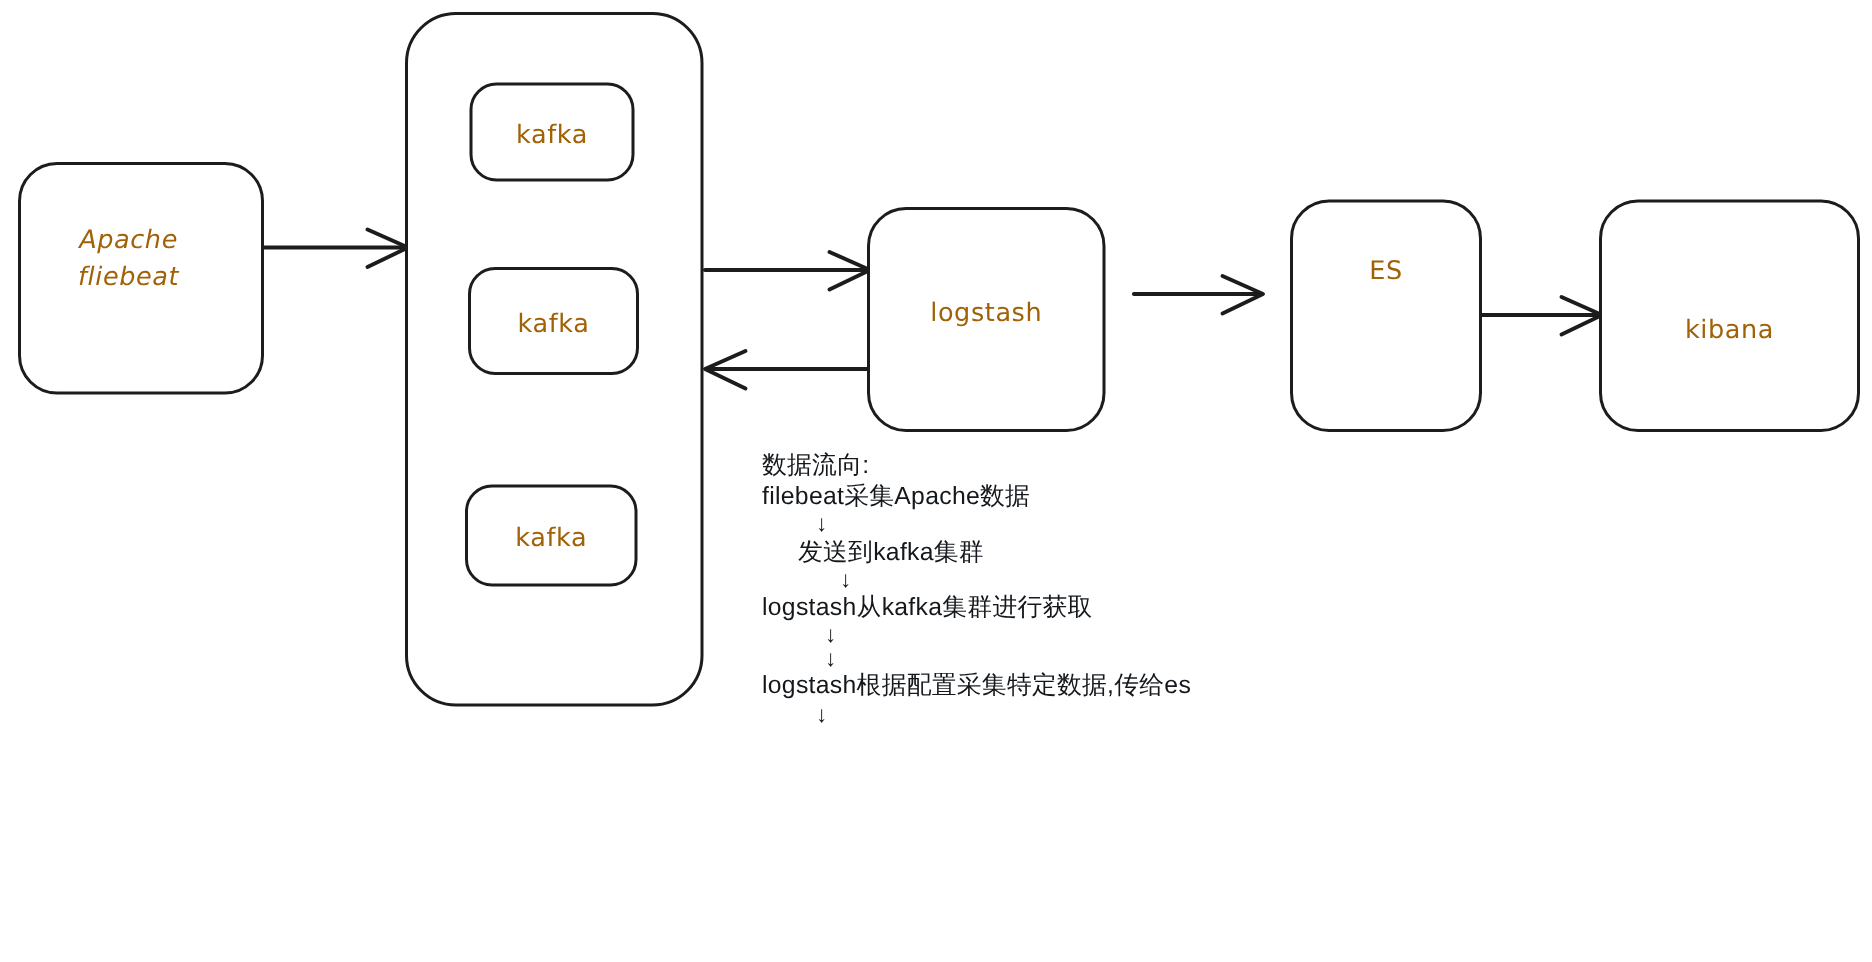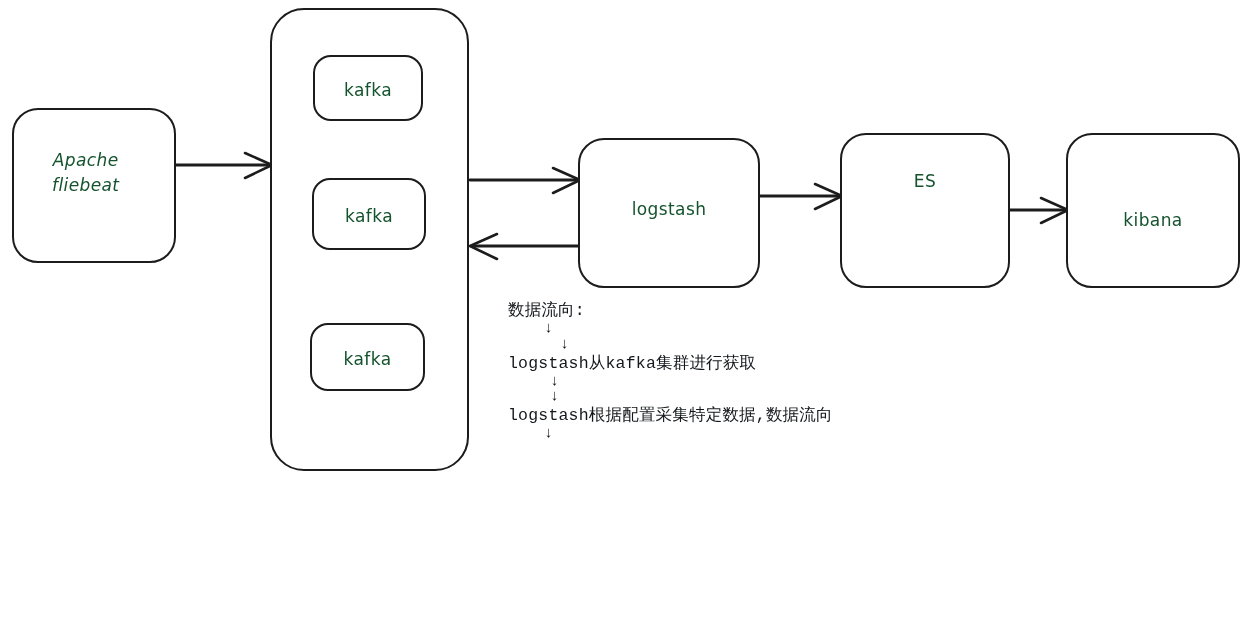--- a/index.html
+++ b/index.html
@@ -31,21 +31,21 @@
   }
   .node.small {
     border-radius: 18px;
     border-width: 2.6px;
   }
 
   .node-label {
     position: absolute;
     font-family: "DejaVu Sans", sans-serif;
     font-size: 17px;
-    color: #14532d;
+    color: #a16207;
     letter-spacing: 0.4px;
     white-space: pre;
     line-height: 1.45;
   }
   .node-label.italicish {
     font-style: italic;
   }
 
   
   .lbl-center {
@@ -76,21 +76,21 @@
     stroke-linecap: round;
     stroke-linejoin: round;
   }
 
   
   #annotation {
     position: absolute;
     left: 508px;
     top: 300px;
     width: 520px;
-    font-family: Liberation Mono, monospace;
+    font-family: Liberation Sans, sans-serif;
     font-size: 16.5px;
     color: #14181c;
     line-height: 1.0;
   }
   .ann-line {
     white-space: pre;
     letter-spacing: 0.2px;
     margin: 0;
     padding: 0;
     line-height: 1.28;
@@ -155,42 +155,44 @@
   </div>
 
   <div class="node small" style="left:312px; top:178px; width:114px; height:72px;">
     <div class="node-label lbl-center" style="top:24px;">kafka</div>
   </div>
 
   <div class="node small" style="left:310px; top:323px; width:115px; height:68px;">
     <div class="node-label lbl-center" style="top:22px;">kafka</div>
   </div>
 
-  <div class="node" style="left:578px; top:138px; width:182px; height:150px;">
+  <div class="node" style="left:578px; top:138px; width:159px; height:150px;">
     <div class="node-label lbl-center" style="top:57px;">logstash</div>
   </div>
 
-  <div class="node" style="left:840px; top:133px; width:170px; height:155px;text-decoration:underline;">
+  <div class="node" style="left:860px; top:133px; width:128px; height:155px;text-decoration:underline;">
     <div class="node-label lbl-center" style="top:34px;">ES</div>
   </div>
 
   <div class="node" style="left:1066px; top:133px; width:174px; height:155px;">
     <div class="node-label lbl-center" style="top:29px;margin-top:44px;">kibana</div>
   </div>
 
   <div id="annotation">
     <p class="ann-line ann-indent-1">数据流向:</p>
 
+    <p class="ann-line ann-indent-1">filebeat采集Apache数据</p>
     <p class="ann-arrow ann-arrow-1">↓</p>
 
+    <p class="ann-line ann-indent-2">发送到kafka集群</p>
     <p class="ann-arrow ann-arrow-2">↓</p>
 
     <p class="ann-line ann-indent-1">logstash从kafka集群进行获取</p>
     <p class="ann-arrow ann-arrow-3">↓</p>
 
     <p class="ann-arrow ann-arrow-3">↓</p>
 
-    <p class="ann-line ann-indent-1">logstash根据配置采集特定数据,数据流向</p>
+    <p class="ann-line ann-indent-1">logstash根据配置采集特定数据,传给es</p>
     <p class="ann-arrow ann-arrow-1">↓</p>
 
   </div>
 
 </div>
 
 </body></html>

